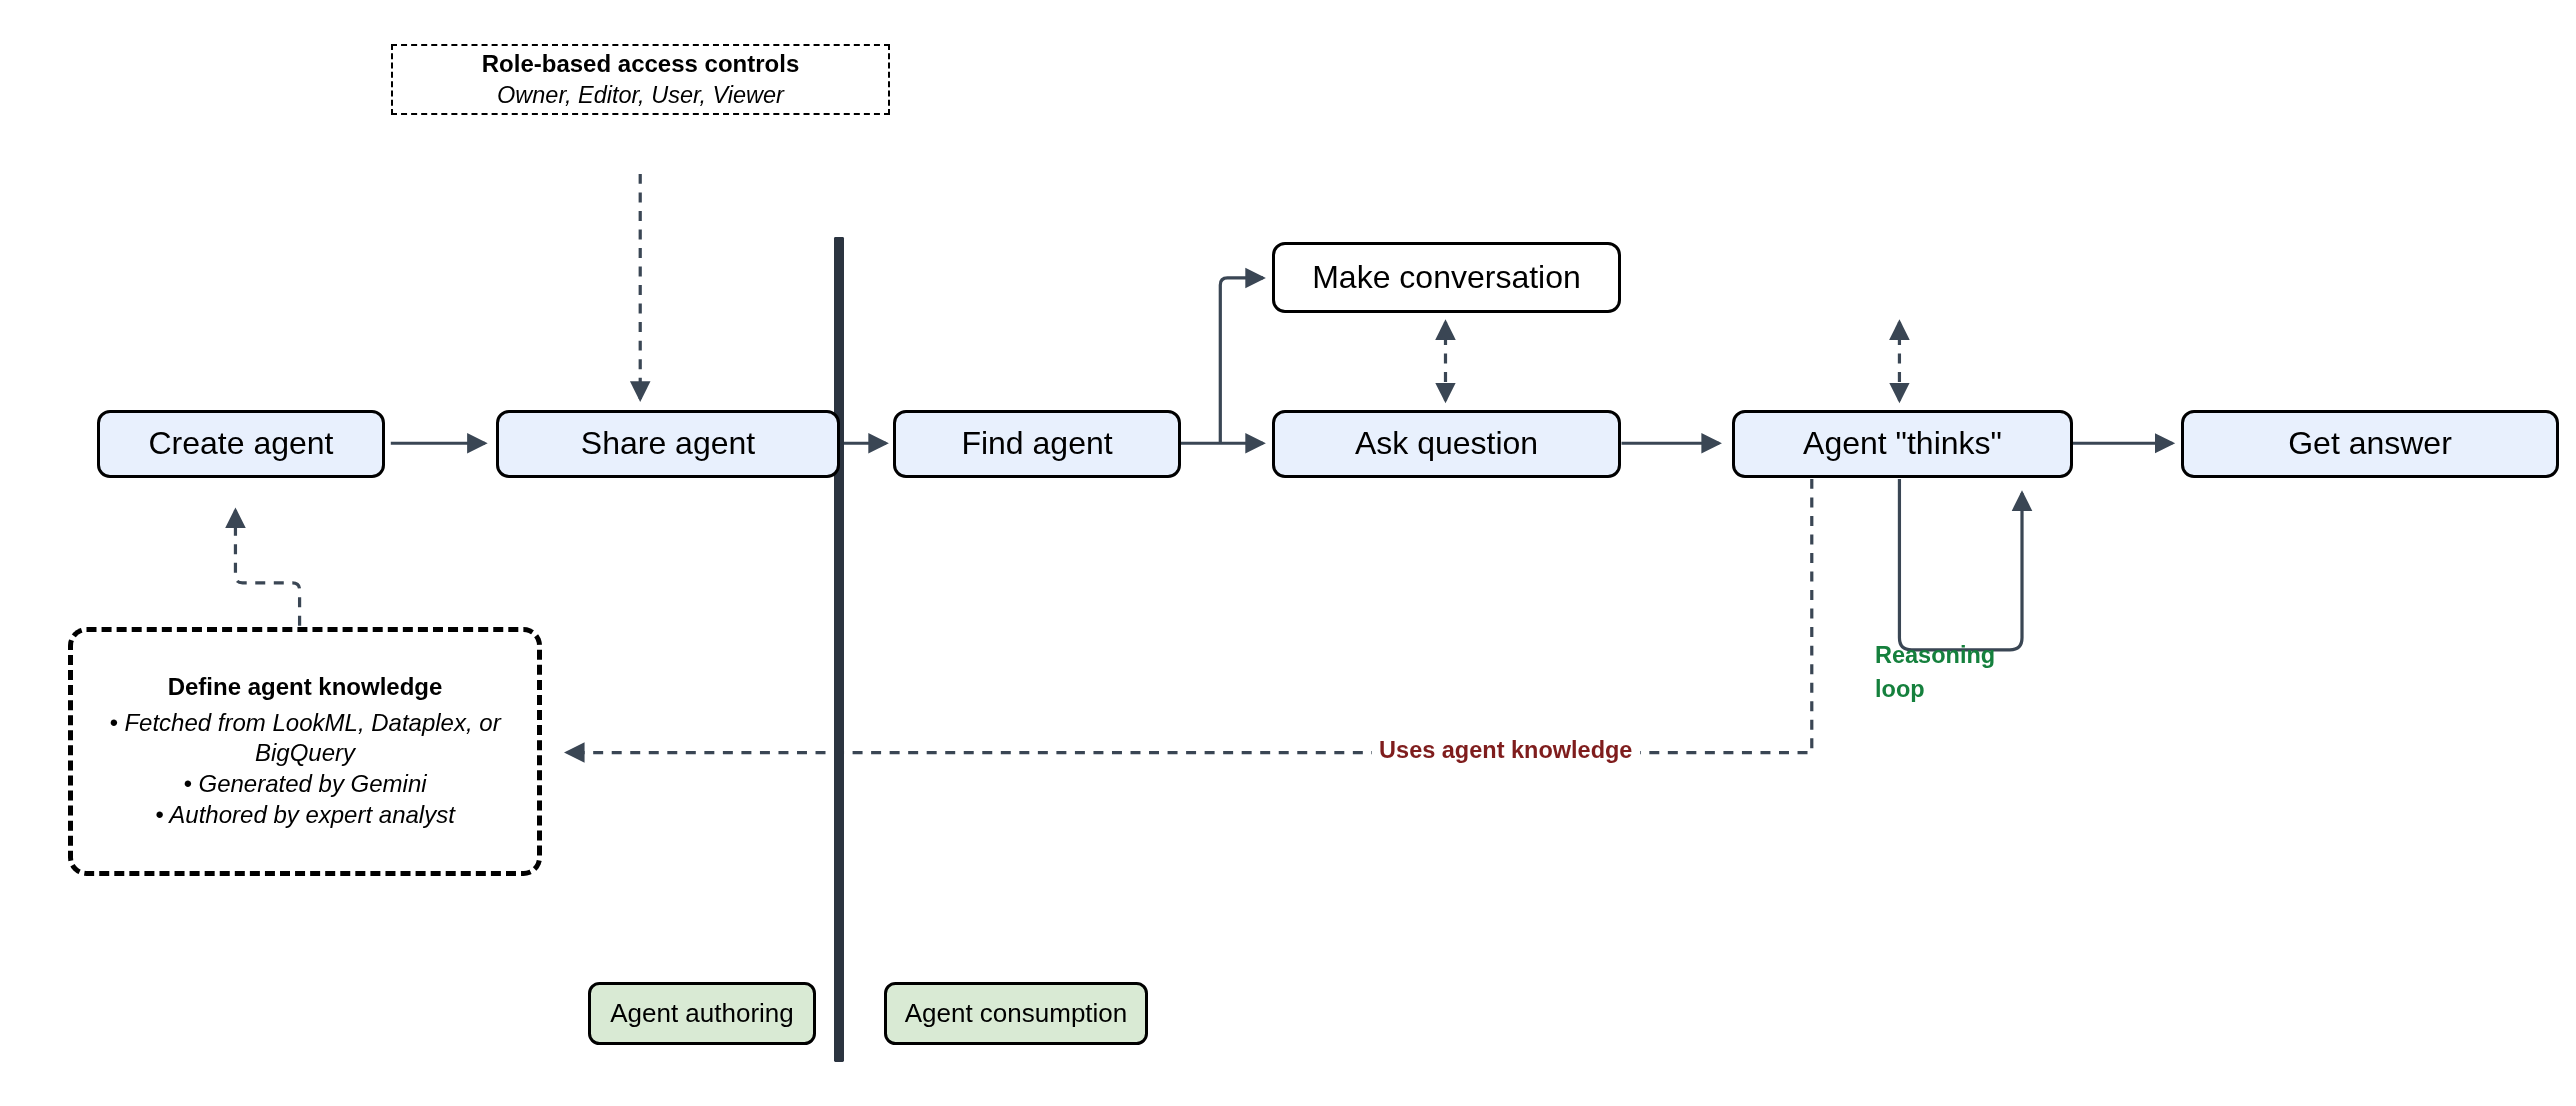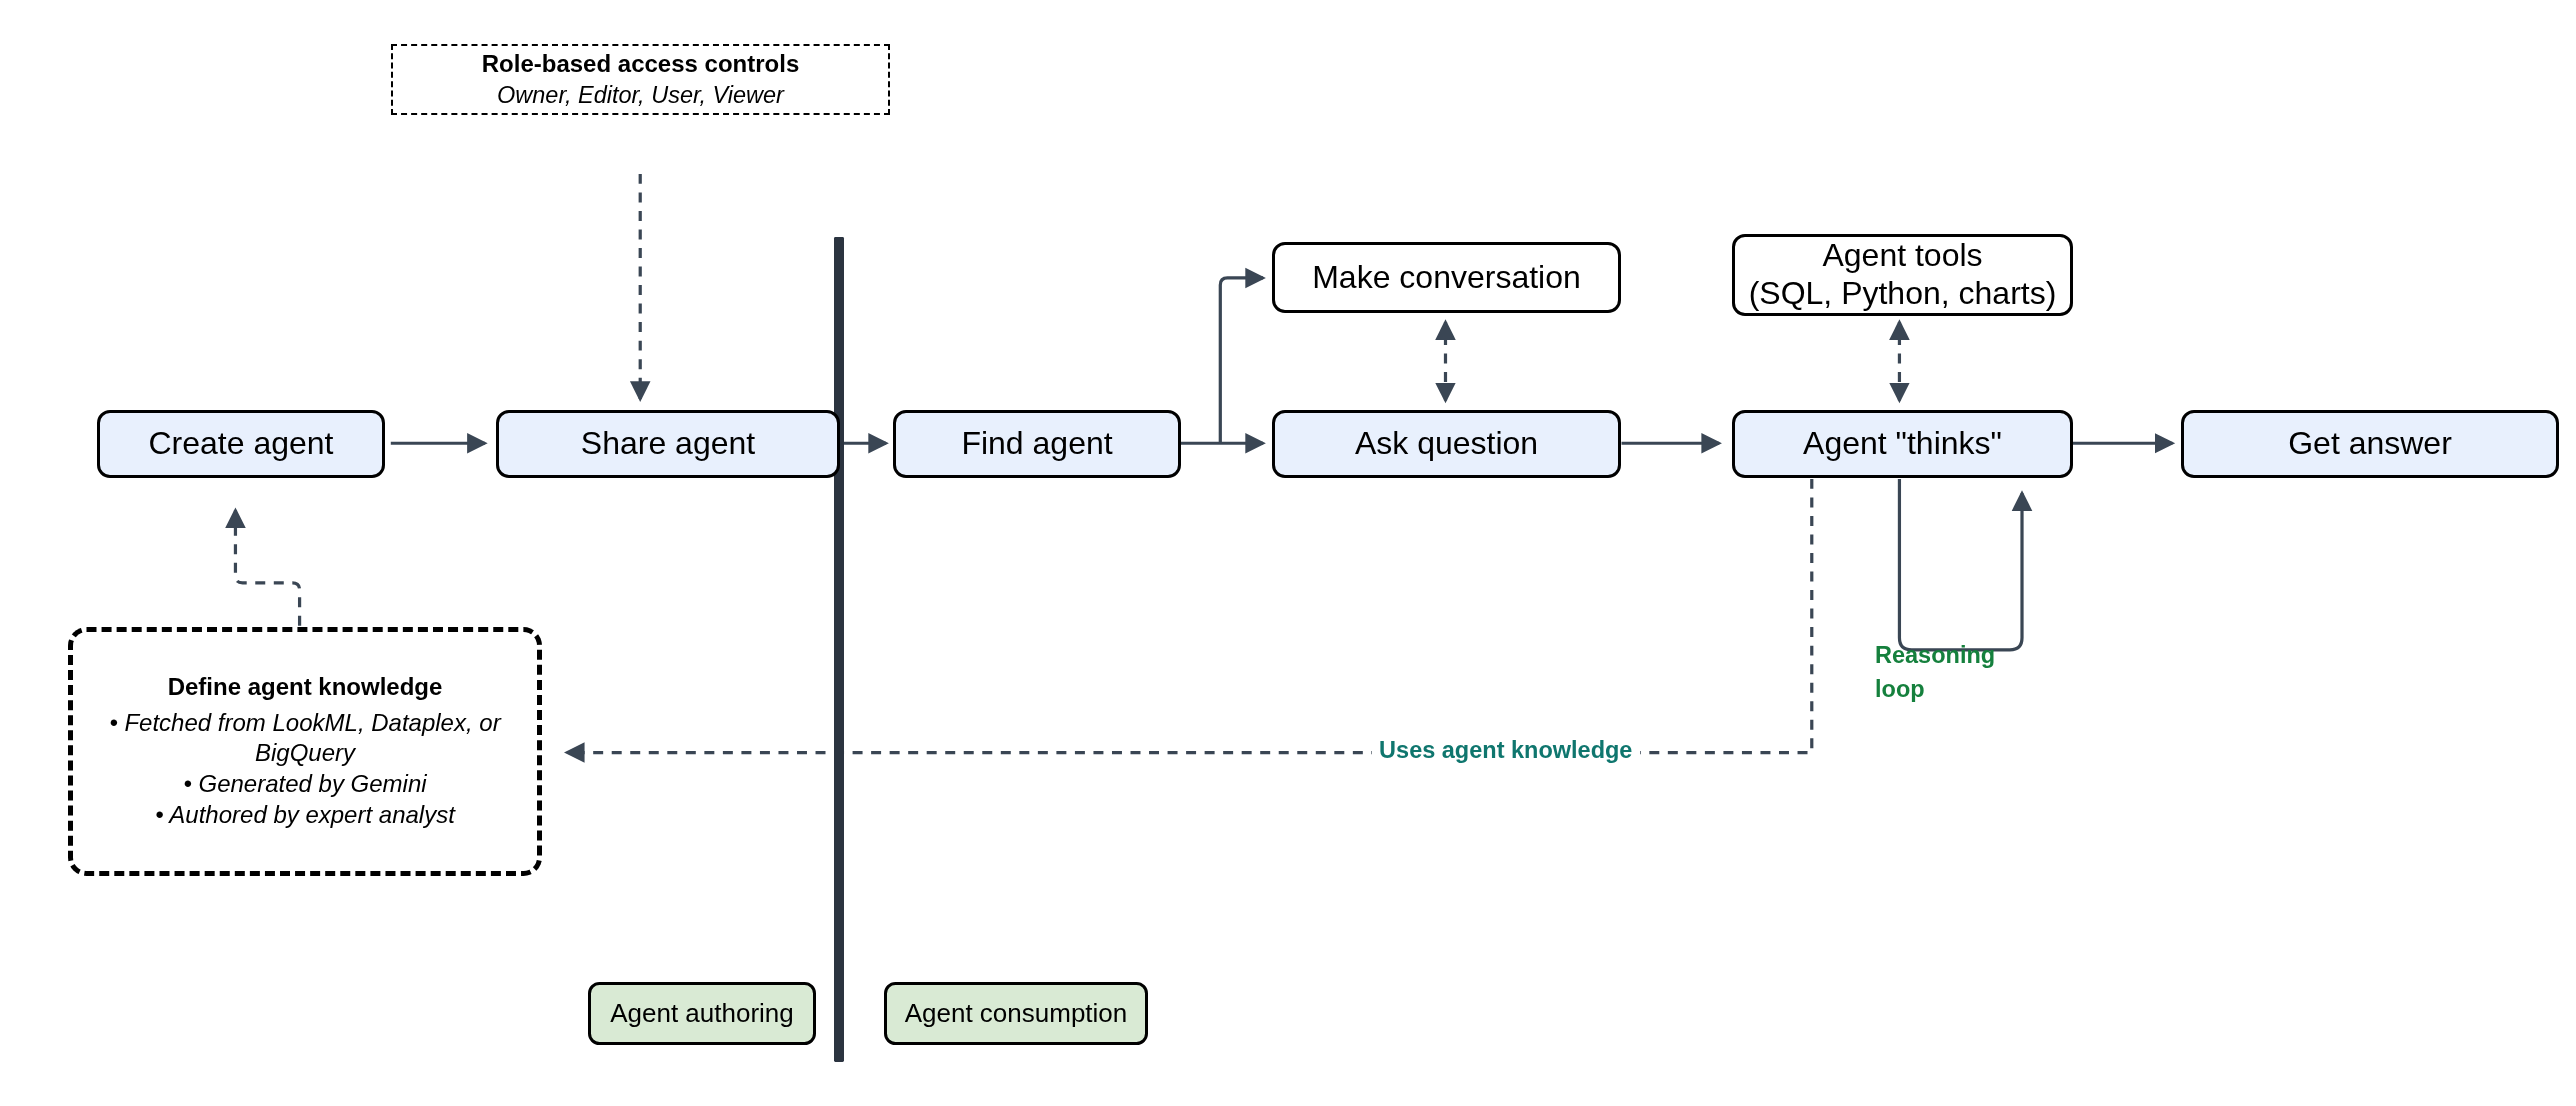--- a/index.html
+++ b/index.html
@@ -85,21 +85,21 @@
     font-size: 24px;
     line-height: 1.28;
     padding: 0 13px;
   }
 
   
   .wire-label {
     position: absolute;
     font-weight: bold;
     font-size: 23.5px;
-    color: #0f766e;
+    color: #7f1d1d;
     background: #ffffff;
     padding: 0 7.1px;
     white-space: nowrap;
     z-index: 4;
   }
   .loop-label {
     position: absolute;
     font-weight: bold;
     font-size: 23.5px;
     color: #15803d;
@@ -183,24 +183,20 @@
   </div>
 
   <div class="node blue fs-flow" style="left:1272px; top:410px; width:349px; height:68px;">
     <span class="label">Ask question</span>
   </div>
 
   <div class="node white fs-flow" style="left:1272px; top:242px; width:349px; height:71px;">
     <span class="label">Make conversation</span>
   </div>
 
-  <div class="node white fs-tools" style="left:1732px; top:234px; width:341px; height:82px;">
-    <span class="label" style="white-space:pre-line;">Agent tools
-(SQL, Python, charts)</span>
-  </div>
 
   <div class="node blue fs-flow" style="left:1732px; top:410px; width:341px; height:68px;">
     <span class="label">Agent "thinks"</span>
   </div>
 
   <div class="node blue fs-flow" style="left:2181px; top:410px; width:378px; height:68px;">
     <span class="label">Get answer</span>
   </div>
 
   <div class="loop-label" style="left:1875px; top:638px; width:171px; white-space:pre-line;">Reasoning

